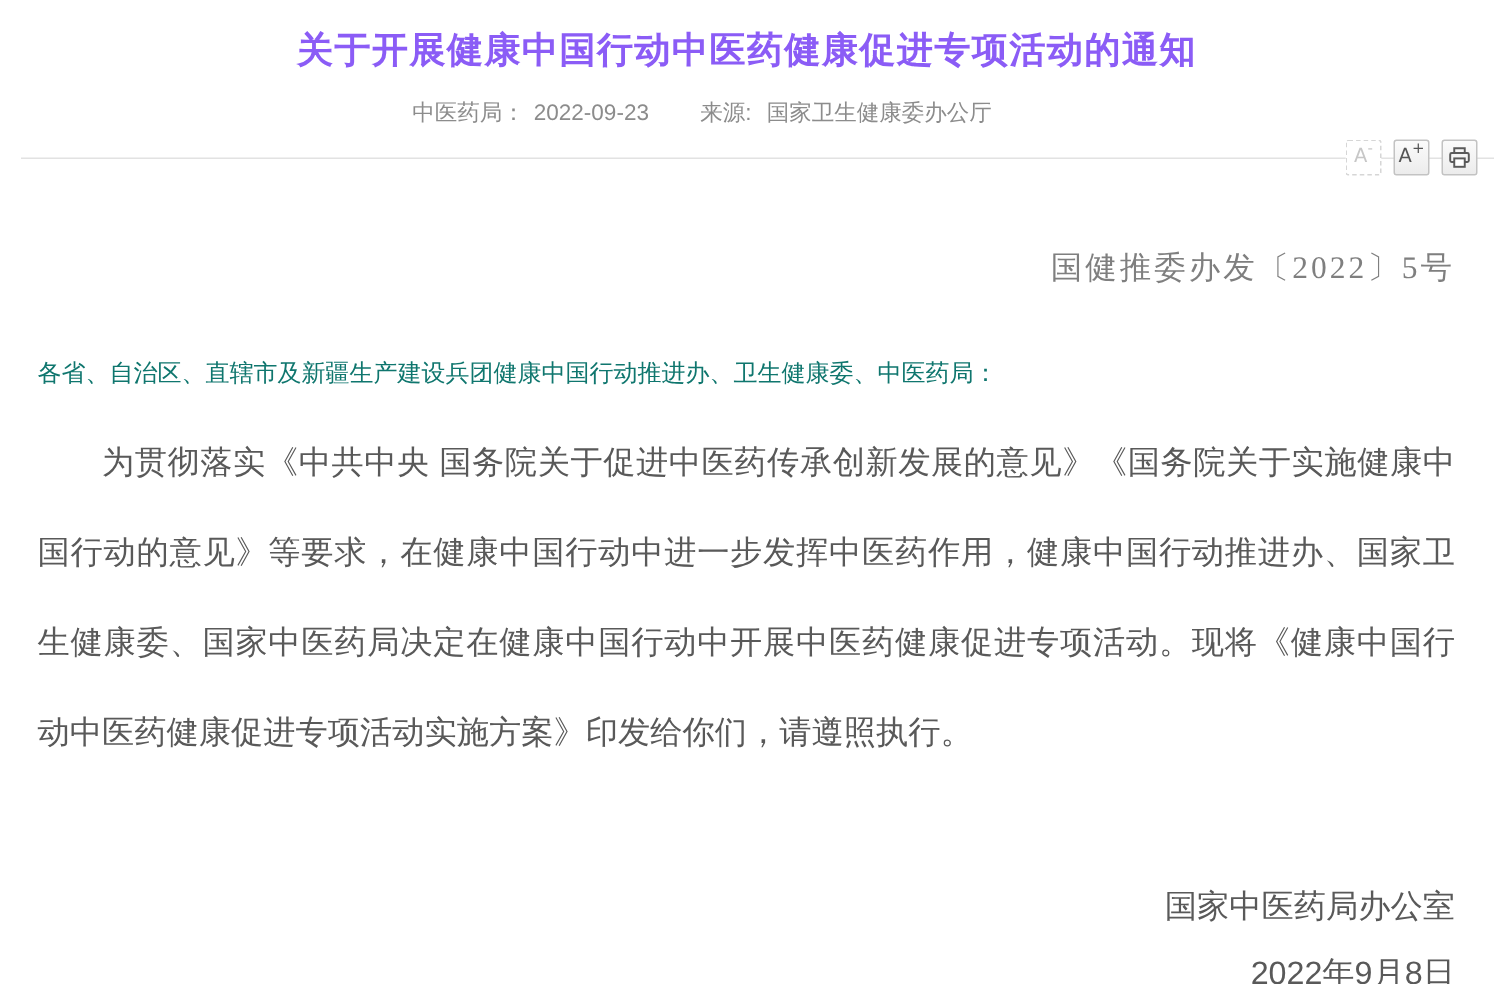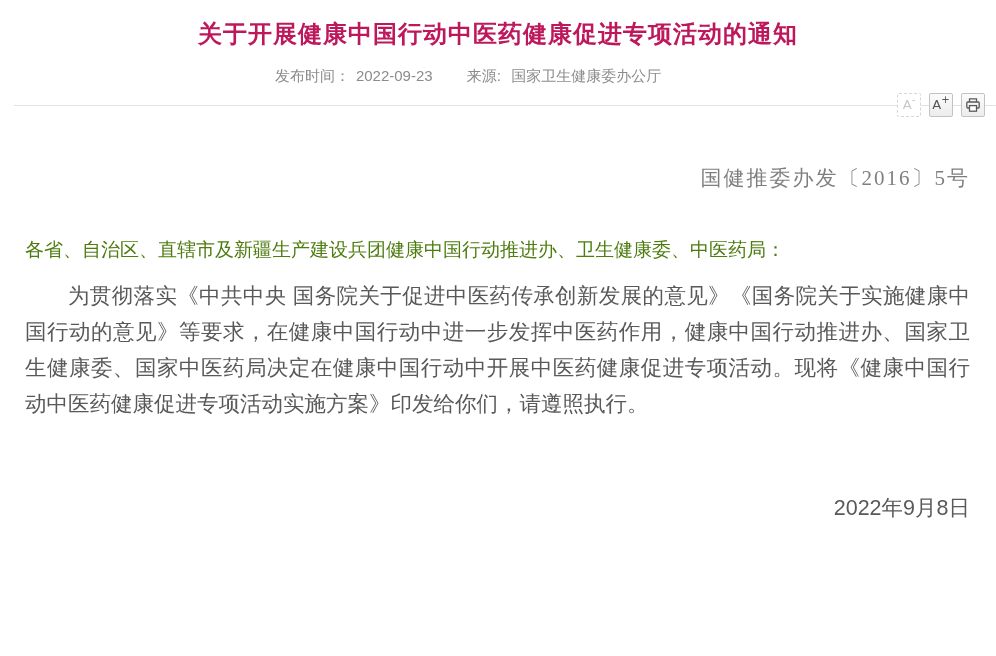--- a/index.html
+++ b/index.html
@@ -13,21 +13,21 @@
     overflow: hidden;
     font-family: "Liberation Sans", "DejaVu Sans", sans-serif;
   }
   .article-header { position: relative; }
   .page-title {
     margin-top: 16px;
     text-align: center;
     font-size: 24px;
     font-weight: bold;
     line-height: 36px;
-    color: #be185d;
+    color: #8b5cf6;
     letter-spacing: 1px;
   }
   .meta-row {
     margin-top: 14px;
     text-align: center;
     font-size: 15px;
     line-height: 20px;
     color: #8c8c8c;
     padding-right: 60px;
   }
@@ -81,28 +81,28 @@
     margin-top: 57px;
     text-align: right;
     font-family: "Liberation Serif", "DejaVu Serif", serif;
     font-size: 21px;
     line-height: 30px;
     color: #7f7f7f;
     letter-spacing: 2px;
   }
   .salutation {
     margin-top: 33px;
-    font-size: 19px;
+    font-size: 16px;
     line-height: 47px;
-    color: #4d7c0f;
+    color: #0f766e;
   }
   .body-paragraph {
     margin-top: 5px;
     font-size: 21.5px;
-    line-height: 36px;
+    line-height: 60px;
     color: #595959;
     text-indent: 2em;
     text-align: justify;
   }
   .signature-block {
     margin-top: 64px;
     text-align: right;
     font-size: 21.5px;
     line-height: 45px;
     color: #595959;
@@ -110,21 +110,21 @@
 </style>
 </head>
 <body>
 
 <div class="page">
 
   <header class="article-header">
     <h1 class="page-title">关于开展健康中国行动中医药健康促进专项活动的通知</h1>
 
     <div class="meta-row">
-      <span>发布时间：</span><span class="meta-val">2022-09-23</span>
+      <span>中医药局：</span><span class="meta-val">2022-09-23</span>
       <span class="src-label">来源:</span>
       <span class="meta-val">国家卫生健康委办公厅</span>
     </div>
 
     <div class="toolbar">
       <button class="tool-btn disabled">
           <span>A</span>
           <span class="sign">-</span>
         </button>
       <button class="tool-btn">
@@ -137,24 +137,25 @@
           <rect x="1.8" y="5" width="12.4" height="6" rx="1"></rect>
           <rect x="4.5" y="8.6" width="7" height="5.6" fill="#ffffff"></rect>
         </svg>
       </button>
     </div>
 
     <div class="header-divider"></div>
   </header>
 
   <main class="doc-main">
-    <div class="doc-number">国健推委办发〔2016〕5号</div>
+    <div class="doc-number">国健推委办发〔2022〕5号</div>
 
     <p class="salutation">各省、自治区、直辖市及新疆生产建设兵团健康中国行动推进办、卫生健康委、中医药局：</p>
 
     <p class="body-paragraph">为贯彻落实《中共中央 国务院关于促进中医药传承创新发展的意见》《国务院关于实施健康中国行动的意见》等要求，在健康中国行动中进一步发挥中医药作用，健康中国行动推进办、国家卫生健康委、国家中医药局决定在健康中国行动中开展中医药健康促进专项活动。现将《健康中国行动中医药健康促进专项活动实施方案》印发给你们，请遵照执行。</p>
 
     <div class="signature-block">
+      <div>国家中医药局办公室</div>
       <div>2022年9月8日</div>
     </div>
   </main>
 
 </div>
 
 </body></html>

